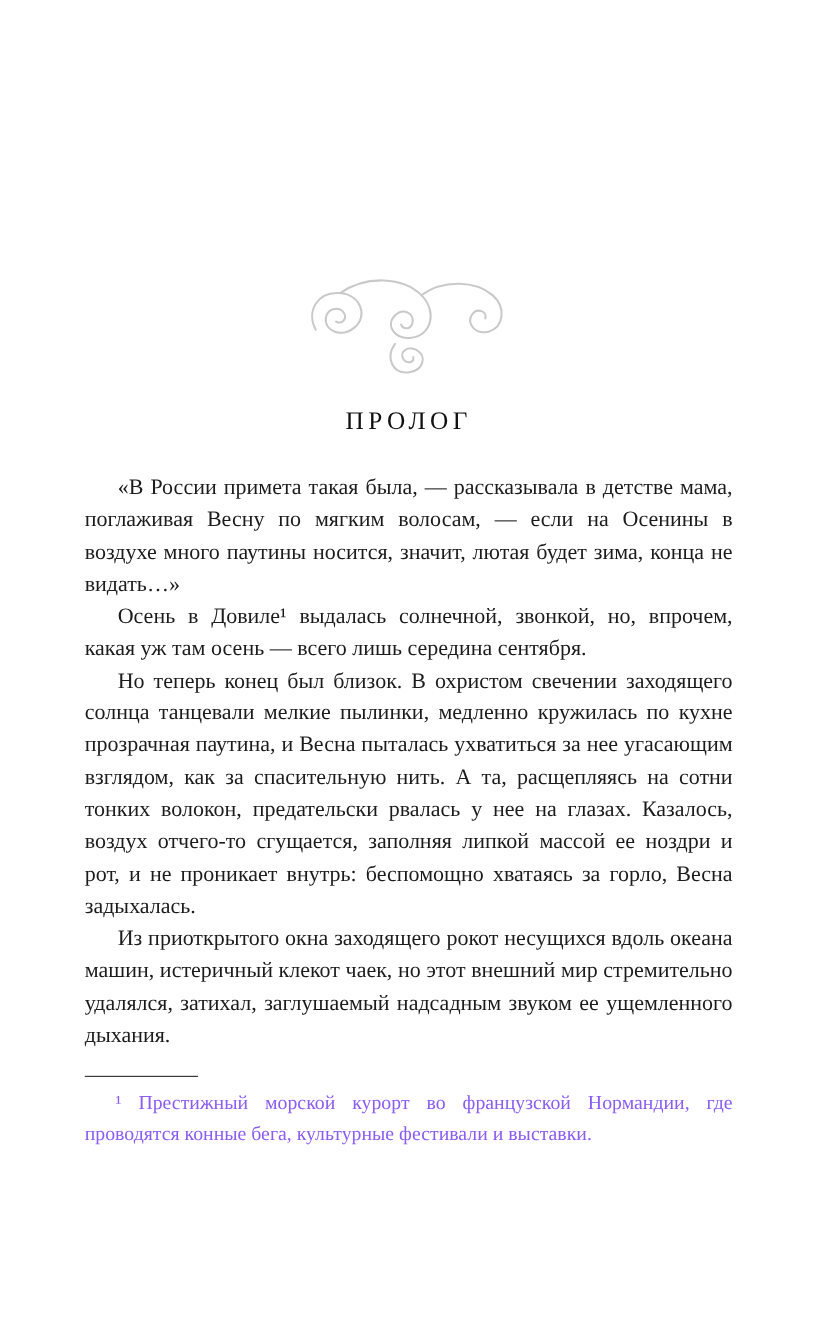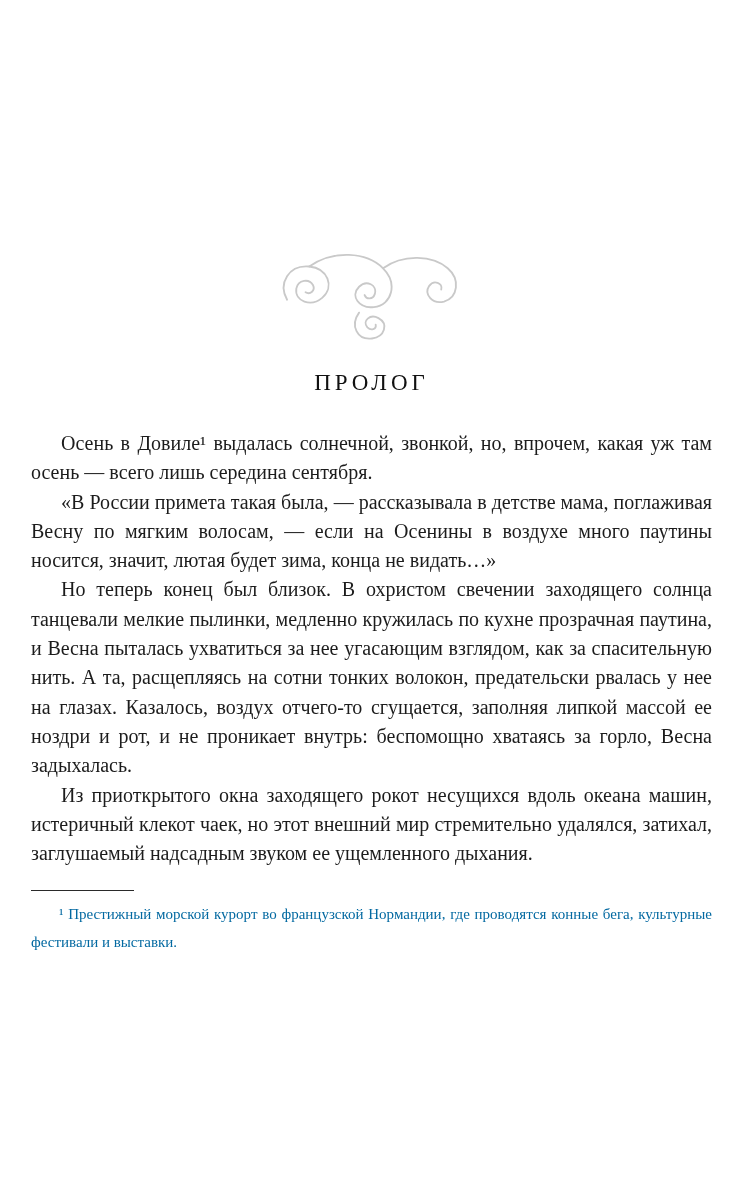--- a/index.html
+++ b/index.html
@@ -11,21 +11,21 @@
     width: 743px;
     height: 1200px;
     overflow: hidden;
     font-family: "Liberation Serif", "DejaVu Serif", serif;
     color: #1c1c1c;
   }
   .page {
     box-sizing: border-box;
     width: 743px;
     height: 906px;
-    padding: 0 31px;
+    padding: 0 77px;
   }
   .ornament-wrap {
     padding-top: 248px;
     text-align: center;
     line-height: 0;
   }
   .ornament-wrap svg {
     display: inline-block;
   }
   .chapter-title {
@@ -51,25 +51,25 @@
   }
   .footnote-divider {
     width: 103px;
     height: 0;
     border: none;
     border-top: 1.5px solid #2a2a2a;
     margin: 0 0 10px 0;
   }
   .footnote-text {
     margin: 0;
-    font-size: 15px;
+    font-size: 18px;
     line-height: 27.5px;
     text-align: justify;
     text-indent: 28px;
-    color: #0369a1;
+    color: #8b5cf6;
   }
 </style>
 </head>
 <body>
 
 <div class="page">
 
   <div class="ornament-wrap">
     <svg width="204" height="96" viewBox="0 0 220 104" aria-hidden="true">
       <g fill="none" stroke="#c9c9c9" stroke-width="2" stroke-linecap="round">
@@ -77,22 +77,22 @@
         <path d="M42,20 C68,2 104,4 122,22 C138,38 132,62 112,64 C96,66 86,52 96,42 C104,34 116,40 113,50 C111,56 104,56 102,51"></path>
         <path d="M122,22 C144,6 176,8 192,22 C206,34 203,54 188,58 C175,61 166,50 172,41 C177,34 187,38 185,45"></path>
         <path d="M96,70 C86,84 94,100 110,98 C124,96 128,82 117,76 C108,71 99,79 105,86 C109,90 115,88 114,83"></path>
       </g>
     </svg>
   </div>
 
   <h1 class="chapter-title">ПРОЛОГ</h1>
 
   <div class="body-text">
+    <p>«В России примета такая была, — рассказывала в детстве мама, поглаживая Весну по мягким волосам, — если на Осенины в воздухе много паутины носится, значит, лютая будет зима, конца не видать…»</p>
     <p>Осень в Довиле¹ выдалась солнечной, звонкой, но, впрочем, какая уж там осень — всего лишь середина сентября.</p>
-    <p>«В России примета такая была, — рассказывала в детстве мама, поглаживая Весну по мягким волосам, — если на Осенины в воздухе много паутины носится, значит, лютая будет зима, конца не видать…»</p>
     <p>Но теперь конец был близок. В охристом свечении заходящего солнца танцевали мелкие пылинки, медленно кружилась по кухне прозрачная паутина, и Весна пыталась ухватиться за нее угасающим взглядом, как за спасительную нить. А та, расщепляясь на сотни тонких волокон, предательски рвалась у нее на глазах. Казалось, воздух отчего-то сгущается, заполняя липкой массой ее ноздри и рот, и не проникает внутрь: беспомощно хватаясь за горло, Весна задыхалась.</p>
     <p>Из приоткрытого окна заходящего рокот несущихся вдоль океана машин, истеричный клекот чаек, но этот внешний мир стремительно удалялся, затихал, заглушаемый надсадным звуком ее ущемленного дыхания.</p>
   </div>
 
   <div class="footnote">
     <hr class="footnote-divider">
     <p class="footnote-text">¹ Престижный морской курорт во французской Нормандии, где проводятся конные бега, культурные фестивали и выставки.</p>
   </div>
 
 </div>

